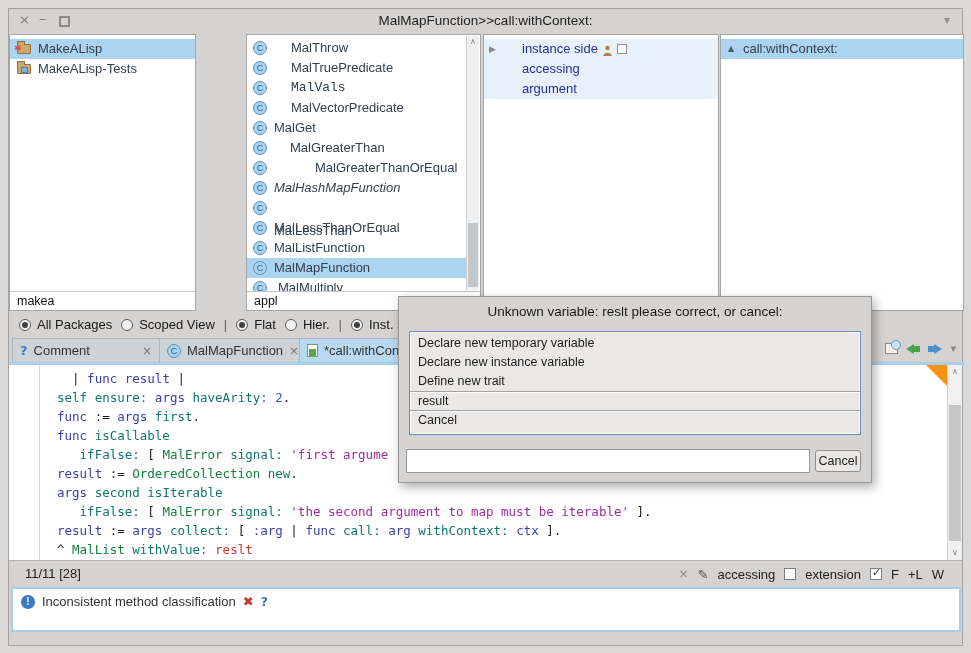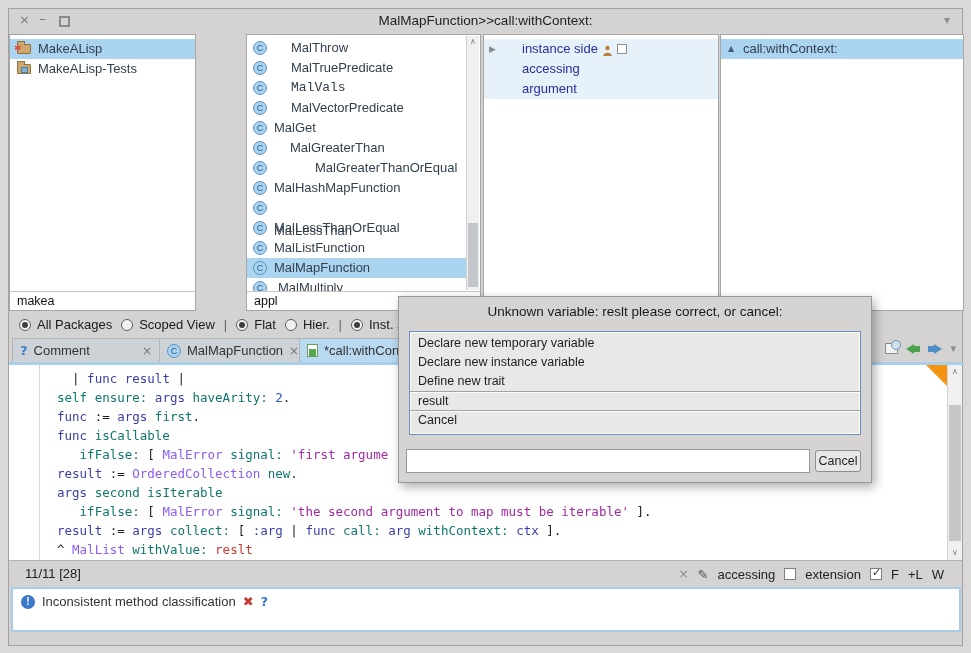--- a/index.html
+++ b/index.html
@@ -113,21 +113,21 @@
   .nav-right::before { right:0; border-left:8px solid #4d8fc9; }
   .nav-right::after  { right:8px; background:#4d8fc9; }
   .tools-caret { color:#8a8a8a; font-size:11px; }
 
   
   .editor { position:absolute; left:0; top:356px; width:953px; height:195px; background:#fff; }
   .gutter-line { position:absolute; left:30px; top:0; bottom:0; width:1px; background:#d9d9d9; }
   .code { position:absolute; left:48px; top:4px; right:16px; font-family:"DejaVu Sans Mono",monospace;
     font-size:12.5px; line-height:19px; white-space:pre; }
   .c-plain{color:#1c1c1c} .c-var{color:#3a3fa8} .c-sel{color:#0f766e}
-  .c-cls{color:#8b5cf6} .c-self{color:#0b7a6e} .c-num{color:#2a55c0}
+  .c-cls{color:#15803d} .c-self{color:#0b7a6e} .c-num{color:#2a55c0}
   .c-str{color:#a02aa2} .c-err{color:#ca3a32}
   .dogear { position:absolute; right:15px; top:0; width:0; height:0;
     border-top:21px solid #f59410; border-left:21px solid transparent; }
   .ed-scroll { position:absolute; right:0; top:0; width:15px; bottom:0;
     background:#f0f0f0; border-left:1px solid #d2d2d2; }
   .ed-thumb { position:absolute; left:1px; right:1px; top:40px; height:136px; background:#c6c6c6; }
 
   
   .statusbar { position:absolute; left:0; top:551px; width:953px; height:26px;
     border-top:1px solid #b2b2b2; font-size:13px; color:#222; }
@@ -219,21 +219,21 @@
         <div class="row">
           <span class="c-icon">C</span>
           <span class="row-label" style="left:27px;margin-left:16px;">MalGreaterThan</span>
         </div>
         <div class="row">
           <span class="c-icon">C</span>
           <span class="row-label" style="left:21px;margin-left:47px;">MalGreaterThanOrEqual</span>
         </div>
         <div class="row">
           <span class="c-icon">C</span>
-          <span class="row-label" style="left:27px;">MalHashMapFunction</span>
+          <span class="row-label" style="left:27px;font-style:italic;">MalHashMapFunction</span>
         </div>
         <div class="row">
           <span class="c-icon">C</span>
           <span class="row-label" style="left:27px;margin-top:23px;">MalLessThan</span>
         </div>
         <div class="row">
           <span class="c-icon">C</span>
           <span class="row-label" style="left:27px;">MalLessThanOrEqual</span>
         </div>
         <div class="row">

